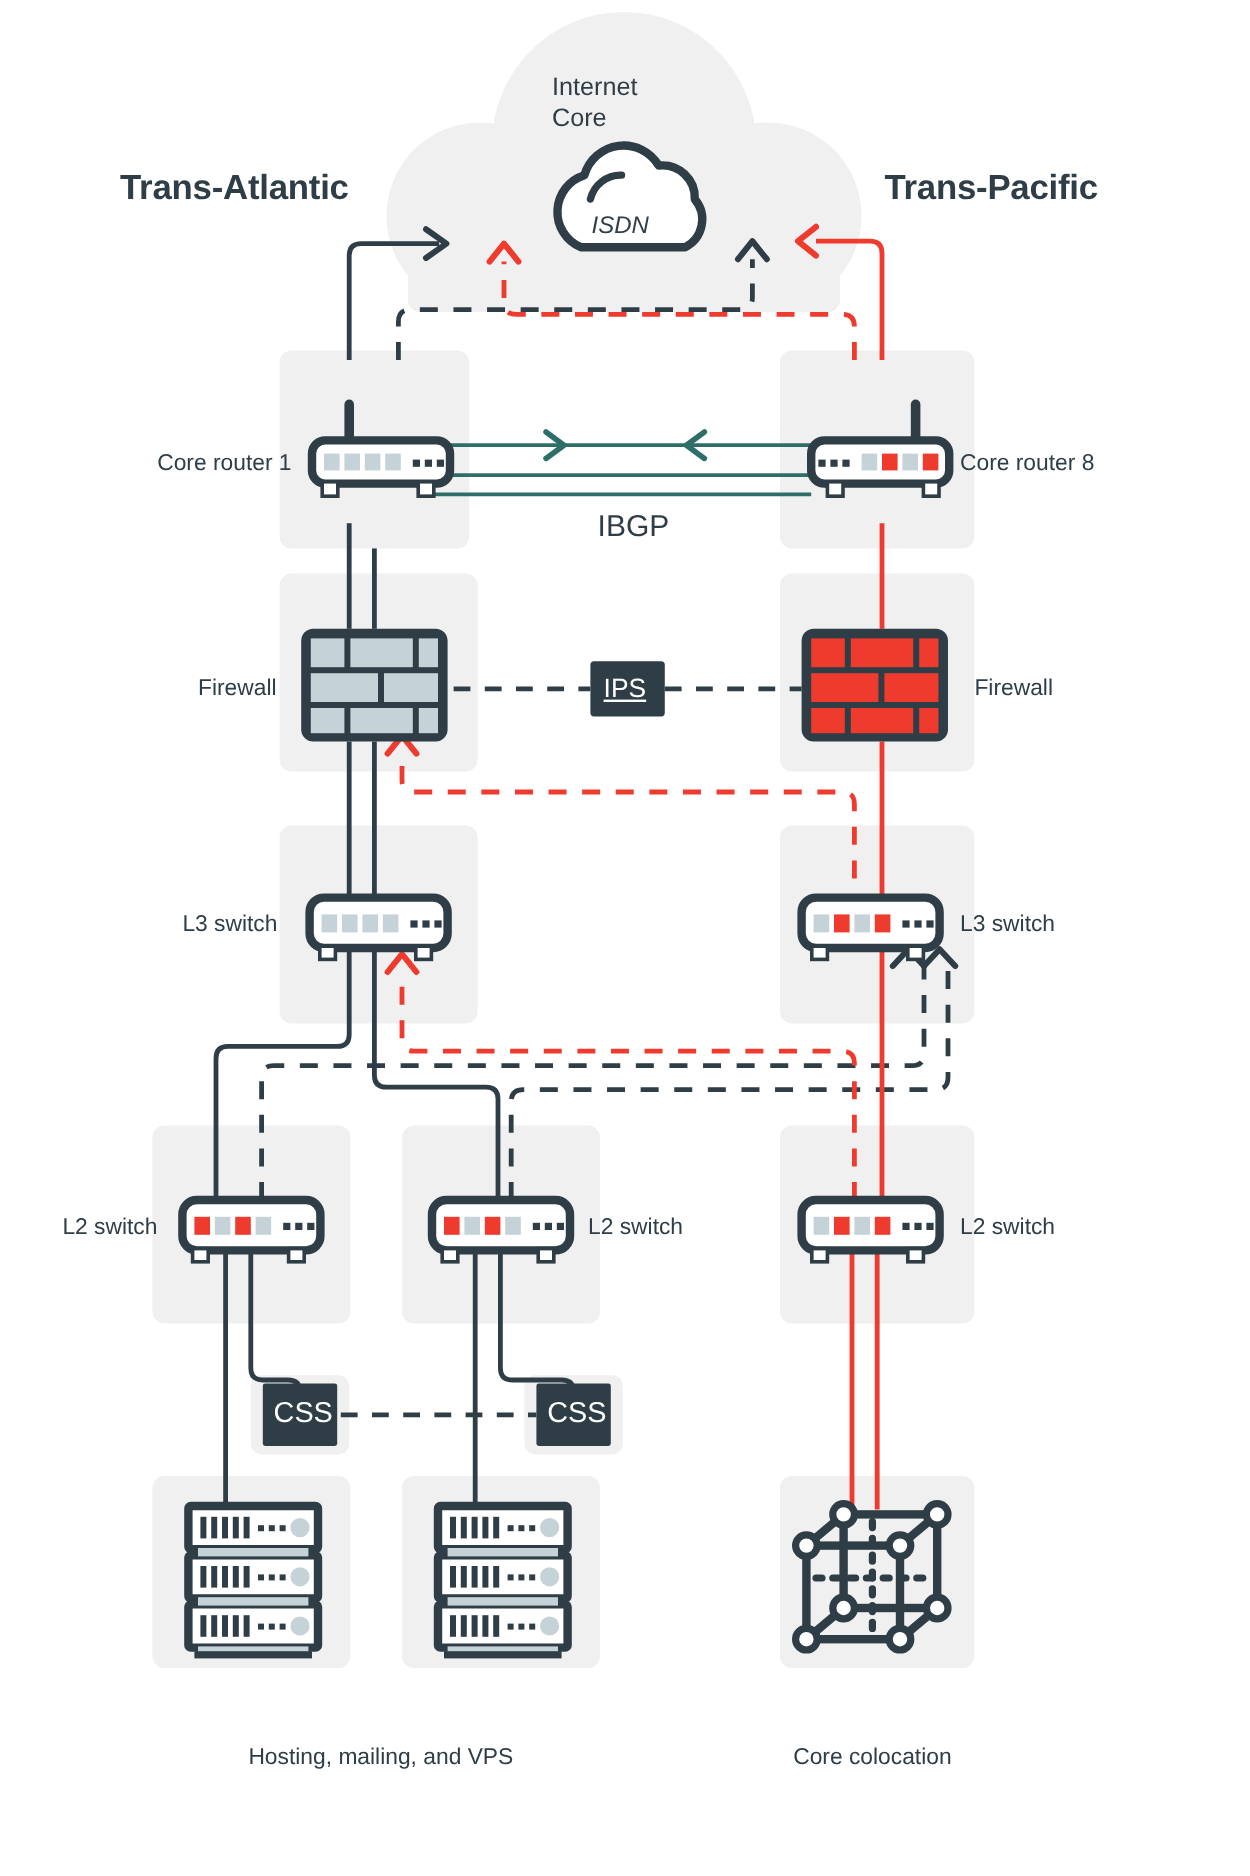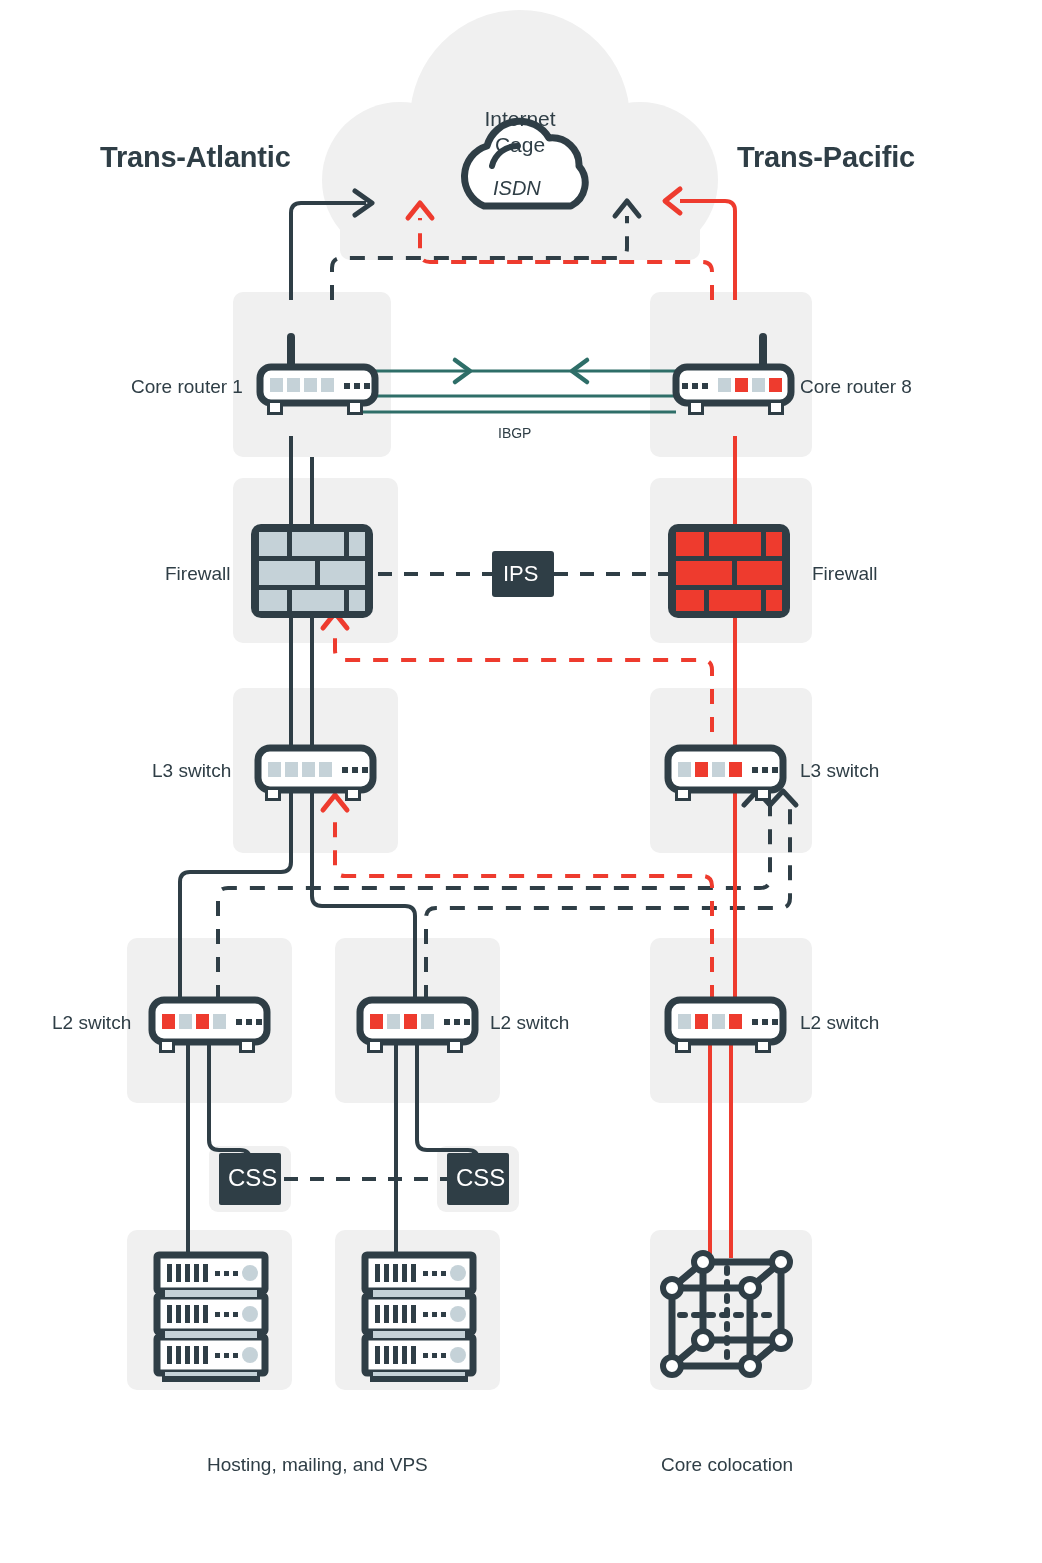--- a/index.html
+++ b/index.html
@@ -9,22 +9,22 @@
     color:#2e3c45;
   }
   #stage{position:absolute;left:0;top:0;width:1042px;height:1563px;}
   #svgroot{position:absolute;left:0;top:0;width:1042px;height:1563px;}
   .lbl{position:absolute;white-space:nowrap;color:#2f3e46;}
   .region-title{
     font-size:29px;font-weight:bold;letter-spacing:-0.2px;text-align:center;
   }
   .node-label{font-size:19px;}
   .bottom-label{font-size:19px;margin-top:45px;}
-  .ibgp-label{font-size:14px;}
-  .cloud-label{font-size:21px;text-align:center;line-height:1.22;margin-top:46px;}
+  .ibgp-label{font-size:25px;}
+  .cloud-label{font-size:21px;text-align:left;line-height:1.22;}
 </style>
 </head>
 <body>
 
 <div id="stage">
 
   <svg id="svgroot" viewBox="0 0 1042 1563" xmlns="http://www.w3.org/2000/svg">
     <defs>
       <clipPath id="clipall">
           <rect x="0" y="0" width="1042" height="1563"></rect>
@@ -435,31 +435,31 @@
       <circle cx="703" cy="1340" r="9"></circle>
         <circle cx="781" cy="1340" r="9"></circle>
     </g>
   </svg>
 
   <div class="lbl region-title" style="left:100px;top:141px;">Trans-Atlantic</div>
   <div class="lbl region-title" style="left:737px;top:141px;">Trans-Pacific</div>
 
   <div class="lbl cloud-label" style="left:460px;top:60px;width:120px;">
     <div>Internet</div>
-    <div>Cage</div>
+    <div>Core</div>
   </div>
   <div class="lbl" style="left:493px;top:177px;font-size:20px;font-style:italic;">ISDN</div>
 
   <div class="lbl node-label" style="left:131px;top:376px;">Core router 1</div>
   <div class="lbl node-label" style="left:800px;top:376px;">Core router 8</div>
   <div class="lbl ibgp-label" style="left:498px;top:425px;">IBGP</div>
 
   <div class="lbl node-label" style="left:165px;top:563px;">Firewall</div>
   <div class="lbl node-label" style="left:812px;top:563px;">Firewall</div>
-  <div class="lbl" style="left:503px;top:561px;font-size:22px;color:#ffffff;">IPS</div>
+  <div class="lbl" style="left:503px;top:561px;font-size:22px;color:#ffffff;text-decoration:underline;">IPS</div>
 
   <div class="lbl node-label" style="left:152px;top:760px;">L3 switch</div>
   <div class="lbl node-label" style="left:800px;top:760px;">L3 switch</div>
 
   <div class="lbl node-label" style="left:52px;top:1012px;">L2 switch</div>
   <div class="lbl node-label" style="left:490px;top:1012px;">L2 switch</div>
   <div class="lbl node-label" style="left:800px;top:1012px;">L2 switch</div>
 
   <div class="lbl" style="left:228px;top:1164px;font-size:24px;color:#ffffff;">CSS</div>
   <div class="lbl" style="left:456px;top:1164px;font-size:24px;color:#ffffff;">CSS</div>

